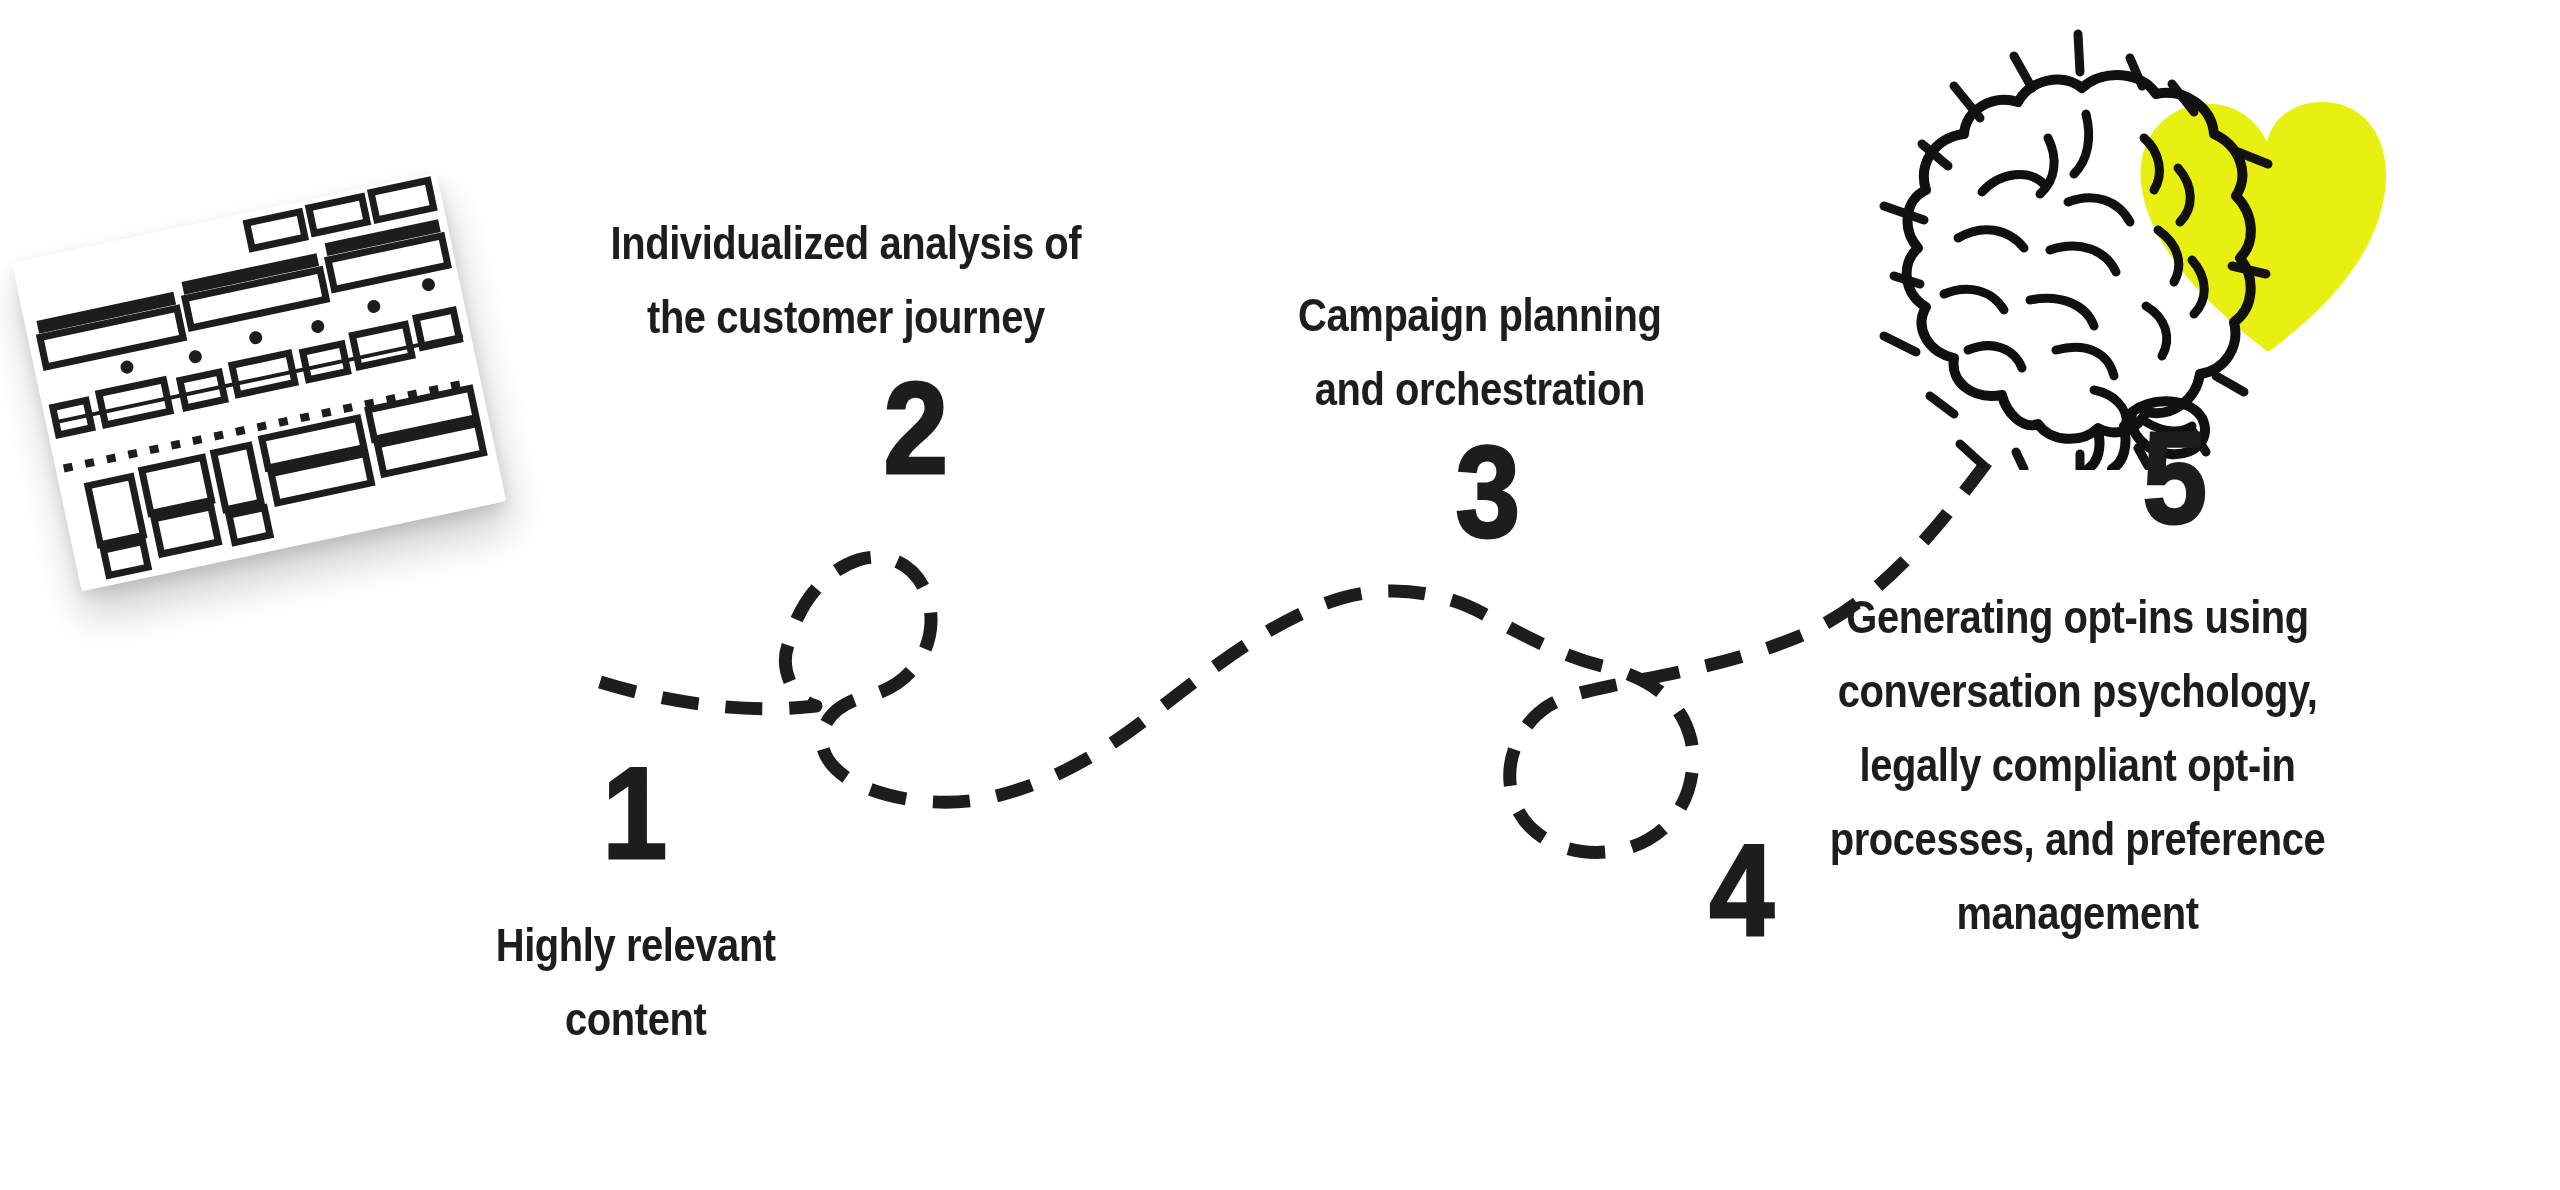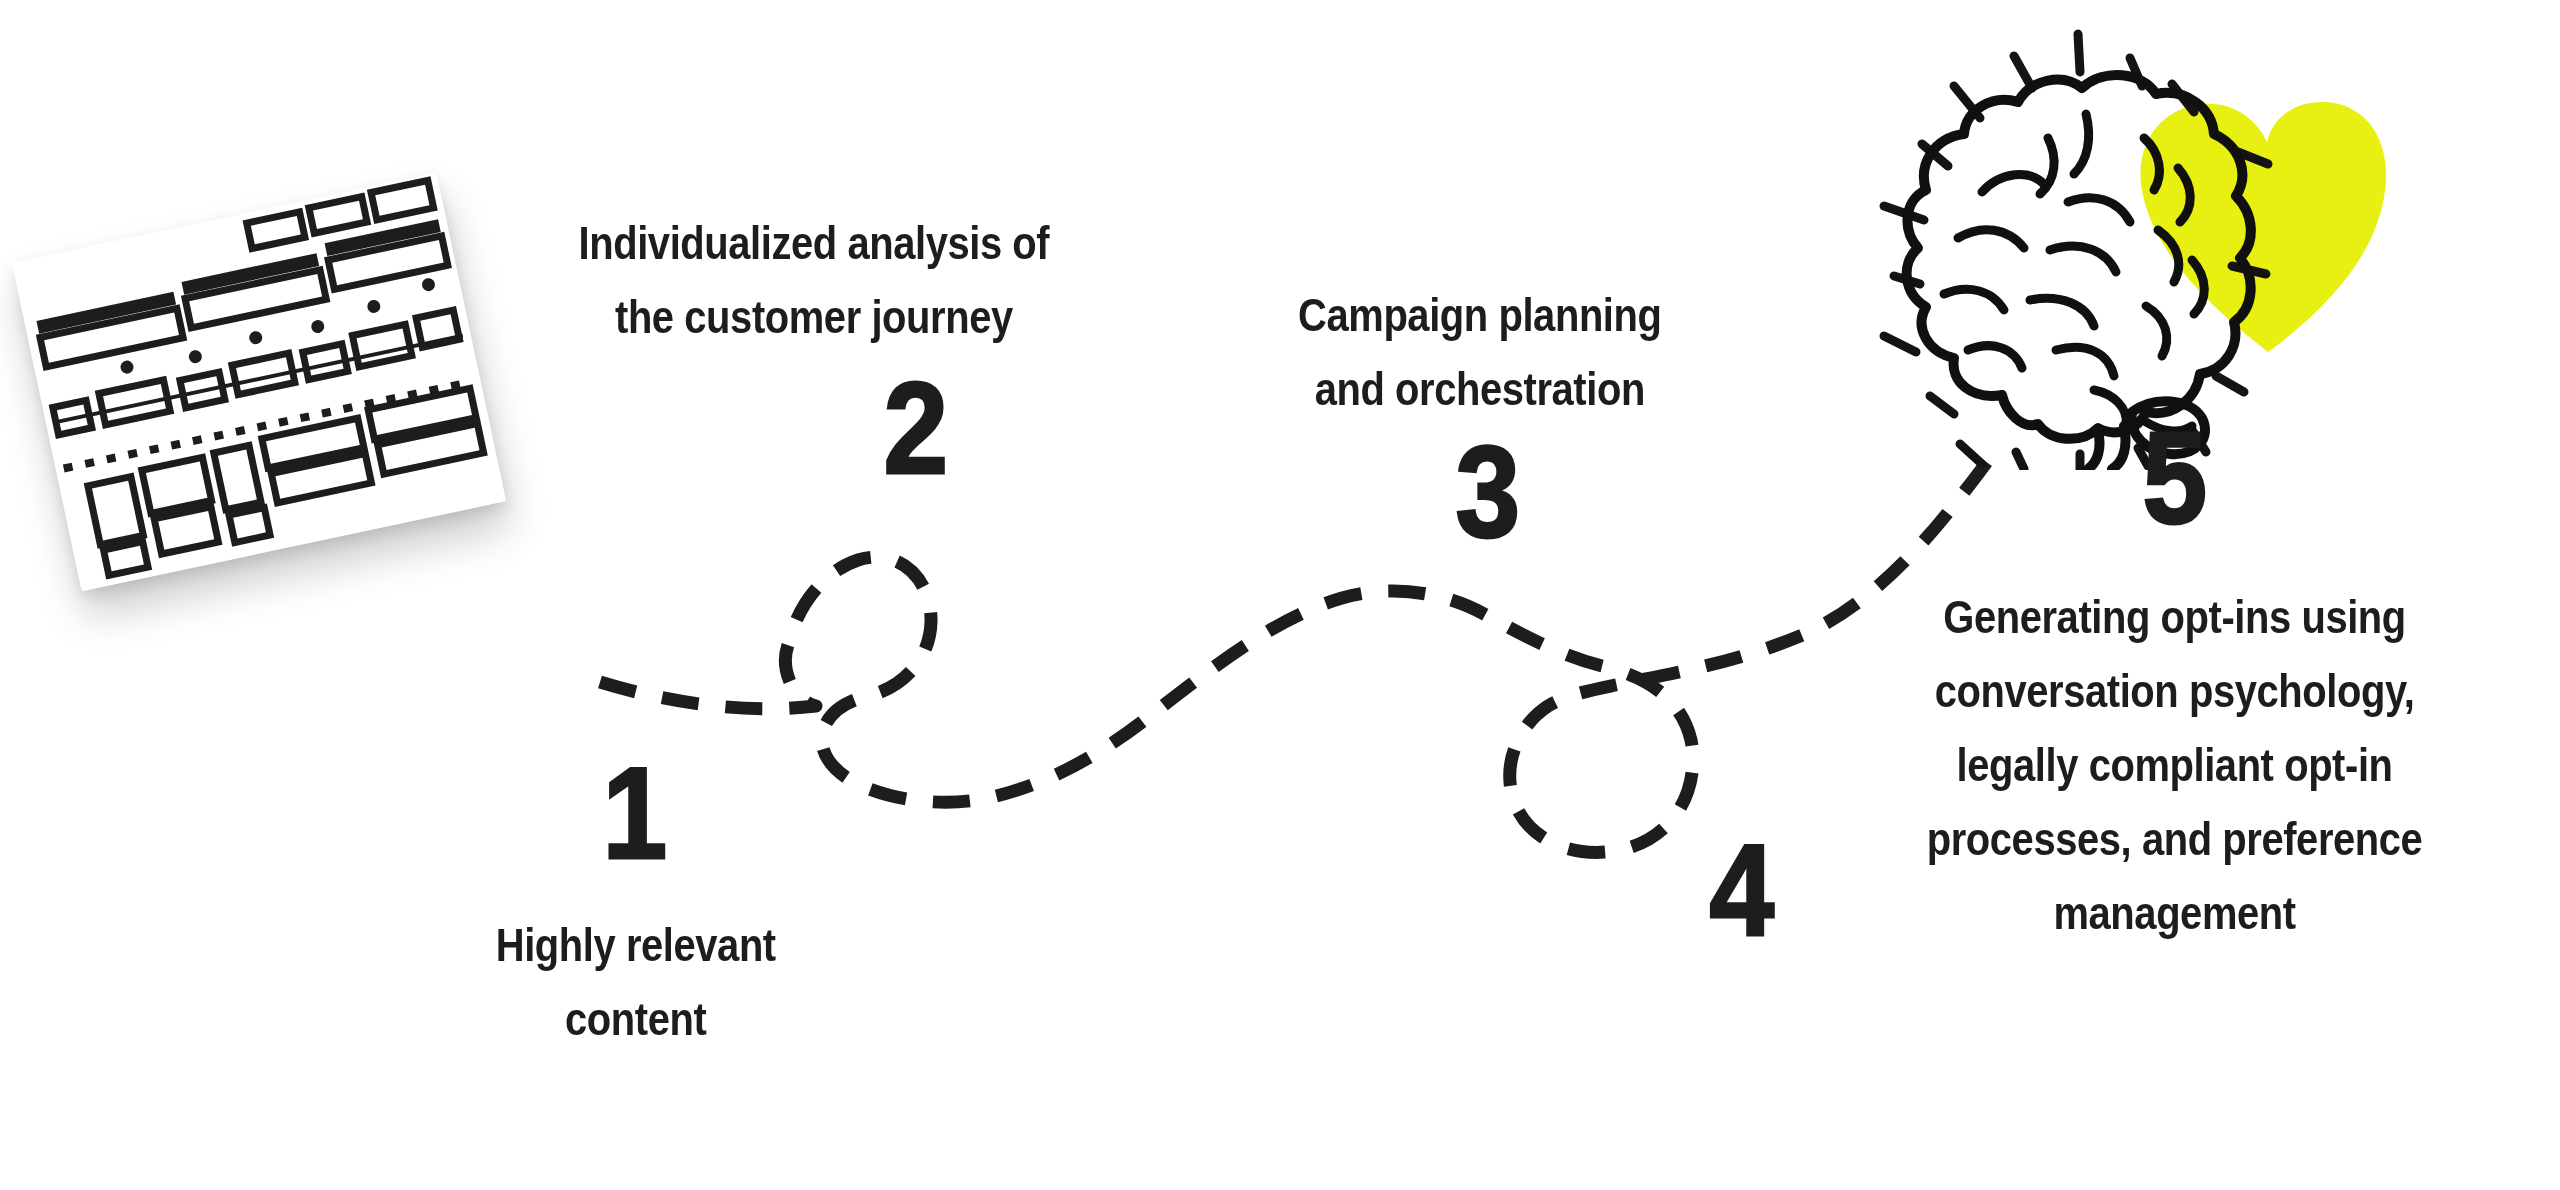--- a/index.html
+++ b/index.html
@@ -53,24 +53,24 @@
     font-size:47px;line-height:74px;font-weight:700;color:var(--ink);
     letter-spacing:-.5px;
   }
   .lbl .cx{display:inline-block;transform:scaleX(.85);transform-origin:50% 0;white-space:pre-line;}
   .n1{left:535px;top:749px;}
   .n2{left:816px;top:364px;}
   .n3{left:1388px;top:428px;}
   .n4{left:1642px;top:826px;}
   .n5{left:2075px;top:414px;}
   .l1{left:336px;top:908px;}
-  .l2{left:514px;top:206px;}
+  .l2{left:546px;top:206px;}
   .l3{left:1180px;top:278px;text-align:center;}
   .l4{left:1410px;top:952px;}
-  .l5{left:1875px;top:580px;}
+  .l5{left:1778px;top:580px;}
 </style>
 </head>
 <body>
 
 <div class="stage">
 
   <svg class="route" viewBox="0 0 2560 1190" aria-hidden="true">
     <path d="M 600 682
              C 672 704, 748 714, 816 706
              C 792 700, 780 668, 788 645

